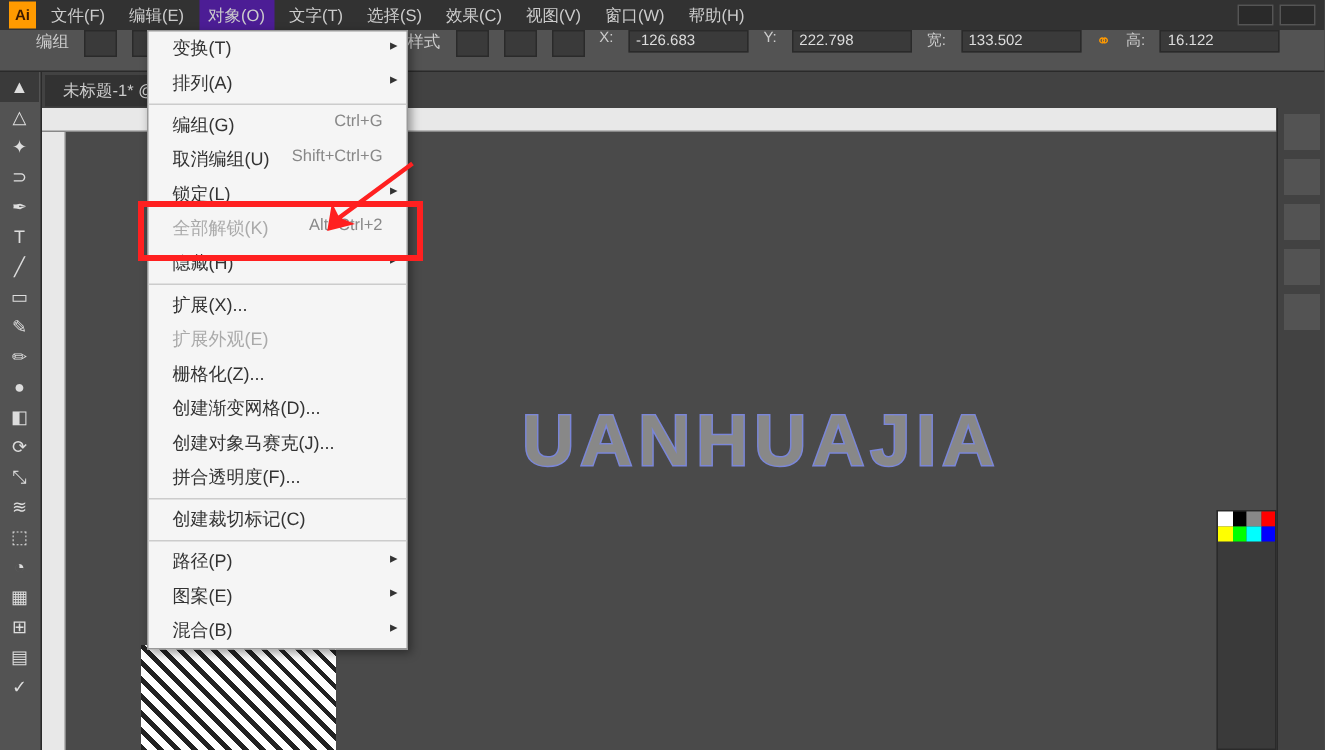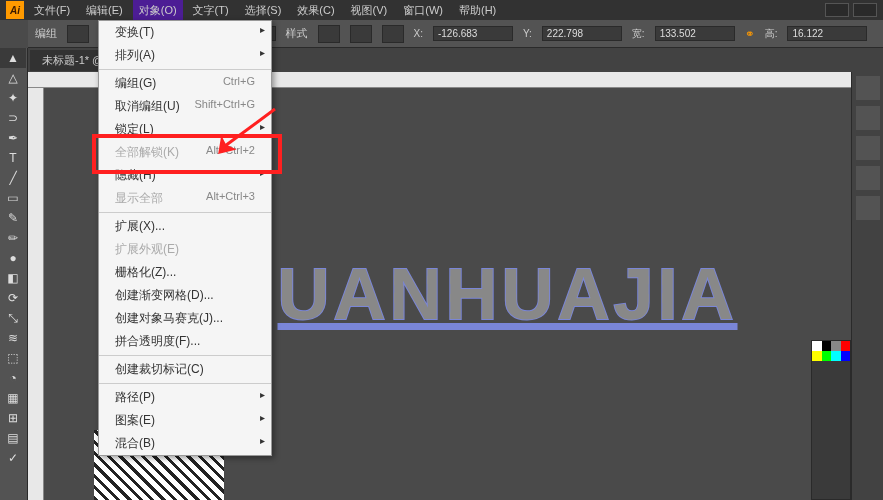--- a/index.html
+++ b/index.html
@@ -1,41 +1,41 @@
 <!DOCTYPE html>
 <html><head>
 <meta charset="utf-8">
 <style>
 * { margin: 0; padding: 0; box-sizing: border-box; font-family: "Microsoft YaHei", sans-serif; }
 body { background: #4a4a4a; width: 883px; height: 500px; overflow: hidden; position: relative; }
 
 .top-bar { height: 20px; background: #323232; display: flex; align-items: center; padding: 0 6px; gap: 4px; }
-.app-logo { width: 18px; height: 18px; background: #ff9a00; color: #3b1a00; font-size: 10px; font-weight: bold; display: flex; align-items: center; justify-content: center; font-style: italic; }
+.app-logo { width: 18px; height: 18px; background: #ff9a00; color: #3b1a00; font-size: 10px; font-weight: bold; display: flex; align-items: center; justify-content: center; }
 .menu-item { color: #ccc; font-size: 11px; padding: 14px 6px; cursor: pointer; }
 .menu-item.active { background: #4c1d95; }
 .top-spacer { flex: 1; }
 .top-ctrl { width: 24px; height: 14px; background: #2a2a2a; border: 1px solid #555; }
 
-.control-bar { height: 28px; background: #535353; border-bottom: 1px solid #2a2a2a; display: flex; align-items: center; padding: 0 7px; gap: 10px; font-size: 11px; color: #ccc; margin-left: 28px; }
+.control-bar { height: 28px; background: #535353; border-bottom: 1px solid #2a2a2a; display: flex; align-items: flex-start; padding: 0 24px; gap: 10px; font-size: 11px; color: #ccc; }
 .control-input { background: #3a3a3a; border: 1px solid #2a2a2a; color: #ddd; font-size: 10px; padding: 1px 4px; width: 80px; }
 .control-btn { background: #3a3a3a; border: 1px solid #2a2a2a; width: 22px; height: 18px; }
 .orange-text { color: #ff9a00; }
 
 .tab-bar { height: 24px; background: #424242; display: flex; align-items: center; padding-left: 30px; }
 .tab { background: #323232; color: #ccc; font-size: 11px; padding: 3px 12px; }
 
 .tool-panel { position: absolute; left: 0; top: 48px; width: 28px; bottom: 0; background: #535353; border-right: 1px solid #2a2a2a; display: flex; flex-direction: column; }
 .tool { width: 26px; height: 20px; display: flex; align-items: center; justify-content: center; color: #ddd; font-size: 12px; cursor: pointer; }
 .tool.sel { background: #3a3a3a; }
 
 .ruler-h { position: absolute; left: 28px; top: 72px; right: 32px; height: 16px; background: #e8e8e8; border-bottom: 1px solid #888; }
 .ruler-v { position: absolute; left: 28px; top: 88px; width: 16px; bottom: 0; background: #e8e8e8; border-right: 1px solid #888; }
 
 .canvas { position: absolute; left: 44px; top: 88px; right: 32px; bottom: 0; background: #4a4a4a; display: flex; align-items: center; justify-content: center; }
-.text-art { font-size: 72px; font-weight: 900; letter-spacing: 4px; color: transparent; -webkit-text-stroke: 2px #7a86d8; position: relative; white-space: nowrap; margin-left: 120px; text-decoration: underline; }
+.text-art { font-size: 48px; font-weight: 900; letter-spacing: 4px; color: transparent; -webkit-text-stroke: 2px #7a86d8; position: relative; white-space: nowrap; margin-left: 120px; }
 .text-art::before { content: attr(data-text); position: absolute; left: 0; top: 0; color: #888; -webkit-text-stroke: 0; background-image: radial-gradient(circle, #999 5px, transparent 5px); background-size: 18px 18px; -webkit-background-clip: text; background-clip: text; }
 
 .hatched { position: absolute; left: 94px; top: 430px; width: 130px; height: 70px; background: repeating-linear-gradient(45deg, #222 0, #222 3px, transparent 3px, transparent 8px), #fff; }
 
 .right-dock { position: absolute; right: 0; top: 72px; width: 32px; bottom: 0; background: #424242; border-left: 1px solid #2a2a2a; display: flex; flex-direction: column; align-items: center; padding-top: 4px; gap: 6px; }
 .dock-icon { width: 24px; height: 24px; background: #535353; }
 
 .swatches { position: absolute; right: 32px; bottom: 0; width: 40px; height: 160px; background: #3a3a3a; border: 1px solid #2a2a2a; }
 .sw-row { display: flex; }
 .sw { width: 10px; height: 10px; }
@@ -172,24 +172,20 @@
     <div class="dd-item dd-sub">
       <span>锁定(L)</span>
     </div>
     <div class="dd-item disabled">
       <span>全部解锁(K)</span>
       <span class="dd-shortcut">Alt+Ctrl+2</span>
     </div>
     <div class="dd-item dd-sub">
       <span>隐藏(H)</span>
     </div>
-    <div class="dd-item disabled">
-      <span>显示全部</span>
-      <span class="dd-shortcut">Alt+Ctrl+3</span>
-    </div>
     <div class="dd-sep"></div>
     <div class="dd-item">
       <span>扩展(X)...</span>
     </div>
     <div class="dd-item disabled">
       <span>扩展外观(E)</span>
     </div>
     <div class="dd-item">
       <span>栅格化(Z)...</span>
     </div>

